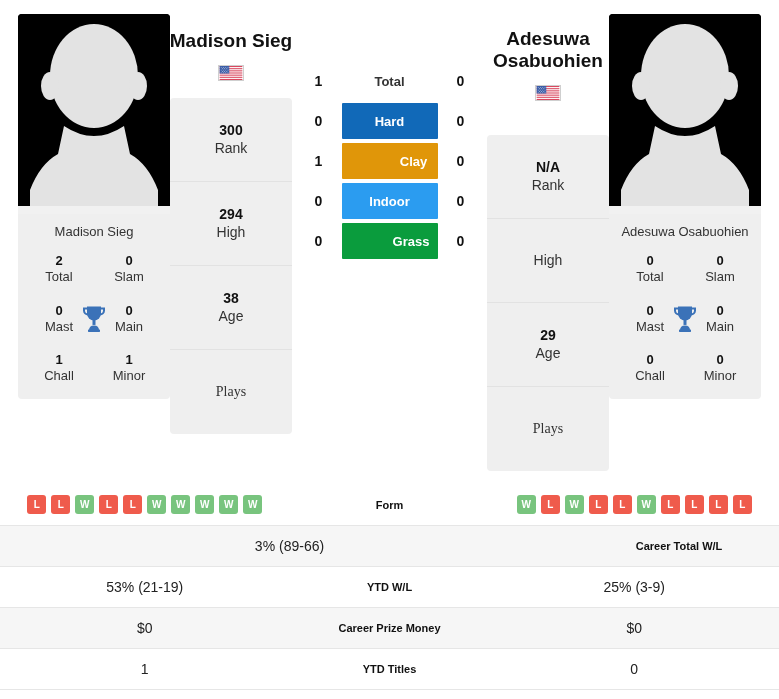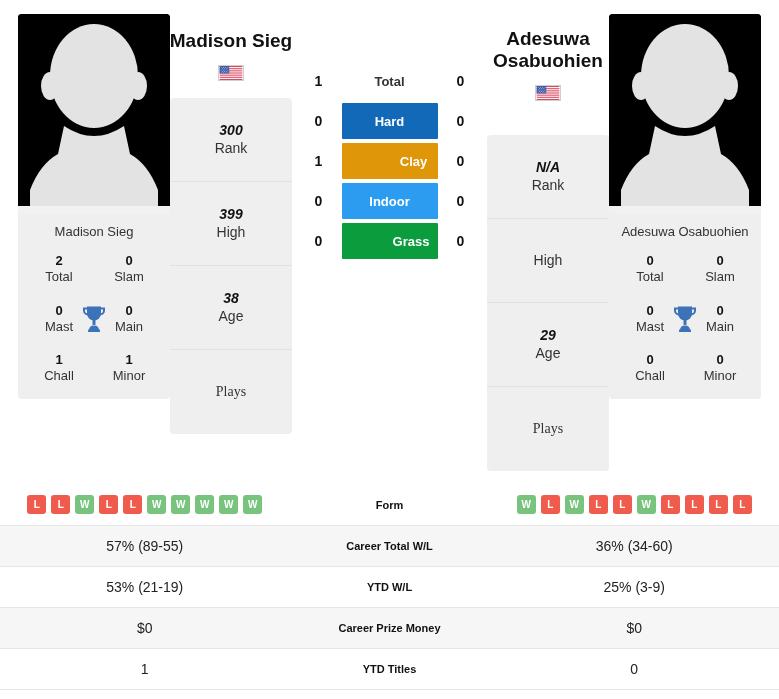--- a/index.html
+++ b/index.html
@@ -89,21 +89,21 @@
     border-radius: 4px;
     overflow: hidden;
   }
   .rank-cell {
     height: 84px;
     display: flex; flex-direction: column;
     align-items: center; justify-content: center;
     border-bottom: 1px solid #e2e2e2;
   }
   .rank-cell:last-child { border-bottom: none; font-family: Liberation Serif, serif; }
-  .rank-cell .num { font-size: 14px; font-weight: bold; color: #111; line-height: 1.3; font-style: italic; }
+  .rank-cell .num { font-size: 14px; font-weight: bold; color: #111; line-height: 1.3; }
   .rank-cell .lbl { font-size: 14px; color: #333; line-height: 1.3; }
 
   
   .h2h {
     flex: 1 1 auto;
     padding-top: 56px;
     display: flex; flex-direction: column;
     gap: 18px;
   }
   .h2h-row {
@@ -247,21 +247,21 @@
             <circle cx="7" cy="7.8" r="0.5"></circle>
             <circle cx="9.6" cy="7.8" r="0.5"></circle>
         </g>
       </svg>
       <div class="rank-card" style="margin-top:17px">
         <div class="rank-cell">
           <div class="num">300</div>
           <div class="lbl">Rank</div>
         </div>
         <div class="rank-cell">
-          <div class="num">399</div>
+          <div class="num">294</div>
           <div class="lbl">High</div>
         </div>
         <div class="rank-cell">
           <div class="num">38</div>
           <div class="lbl">Age</div>
         </div>
         <div class="rank-cell">
           <div class="num"></div>
           <div class="lbl">Plays</div>
         </div>
@@ -429,23 +429,22 @@
             <div class="fbadge l">L</div>
             <div class="fbadge w">W</div>
             <div class="fbadge l">L</div>
             <div class="fbadge l">L</div>
             <div class="fbadge l">L</div>
             <div class="fbadge l">L</div>
           </div>
         </div>
       </div>
       <div class="trow">
-        <div class="tcell-left">57% (89-55)</div>
+        <div class="tcell-left">3% (89-66)</div>
         <div class="tcell-mid">Career Total W/L</div>
-        <div class="tcell-right">36% (34-60)</div>
       </div>
       <div class="trow">
         <div class="tcell-left">53% (21-19)</div>
         <div class="tcell-mid">YTD W/L</div>
         <div class="tcell-right">25% (3-9)</div>
       </div>
       <div class="trow">
         <div class="tcell-left">$0</div>
         <div class="tcell-mid">Career Prize Money</div>
         <div class="tcell-right">$0</div>

